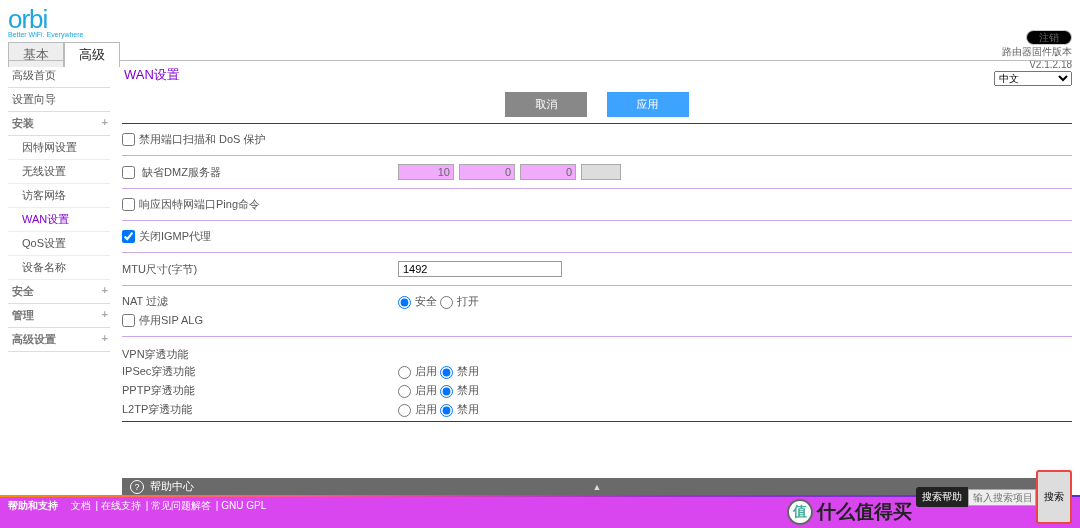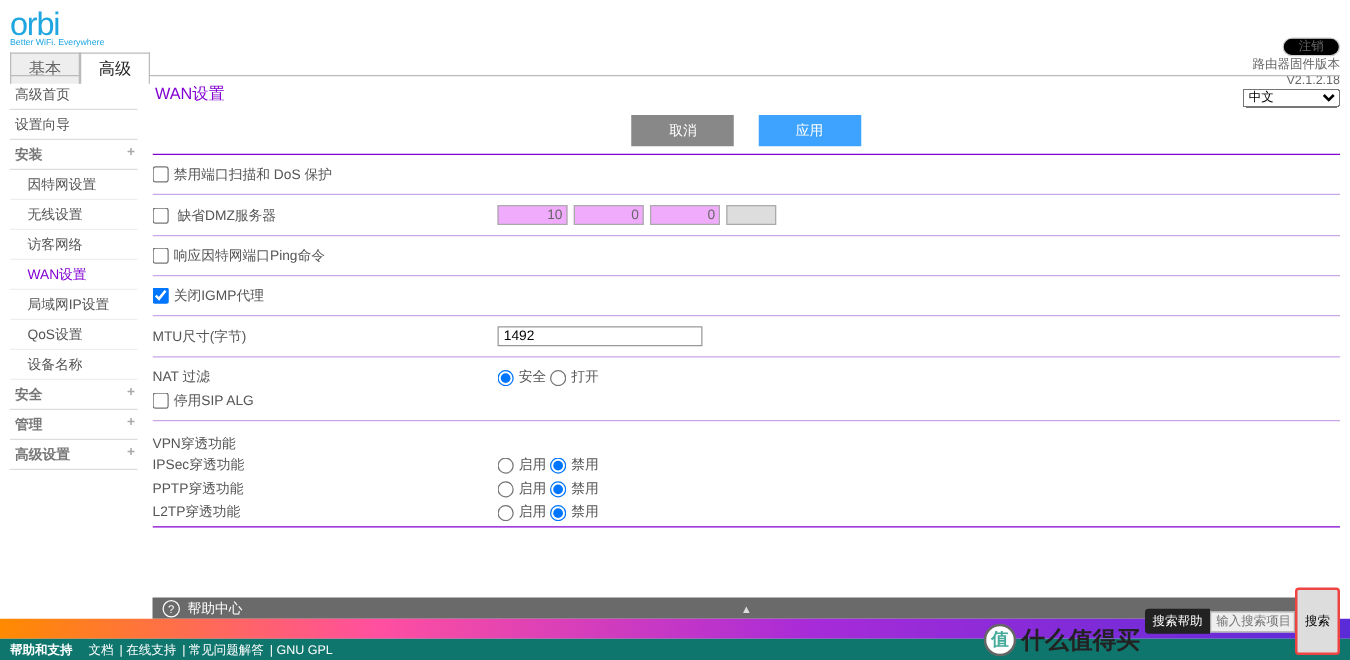--- a/index.html
+++ b/index.html
@@ -49,21 +49,21 @@
 .subhdr { color: #555; padding-top: 4px; }
 
 
 #helpbar { position: absolute; left: 122px; right: 8px; bottom: 33px; background: #6a6a6a; height: 17px; color: #fff; font-size: 11px; display: flex; align-items: center; }
 #helpbar .qicon { display: inline-flex; align-items: center; justify-content: center; width: 14px; height: 14px; border: 1px solid #fff; border-radius: 50%; margin: 0 6px 0 8px; font-size: 9px; }
 #helpbar .arrow { position: absolute; left: 50%; transform: translateX(-50%); font-size: 9px; color: #ddd; }
 
 
 #footer-strip { position: absolute; left: 0; right: 0; bottom: 17px; height: 16px;
   background: linear-gradient(90deg, #ff8a00 0%, #ff4fa0 28%, #a82bd8 60%, #5a2bd8 100%); }
-#footer-links { position: absolute; left: 0; right: 0; bottom: 0; height: 17px; background: #0f766e; color: #fff; font-size: 10px; padding: 2px 8px; }
+#footer-links { position: absolute; left: 0; right: 0; bottom: 0; height: 31px; background: #d946ef; color: #fff; font-size: 10px; padding: 2px 8px; }
 #footer-links b { margin-right: 10px; }
 #footer-links a { color: #fff; text-decoration: none; margin-right: 2px; }
 
 
 #watermark { position: absolute; right: 168px; bottom: 0px; height: 33px; display: flex; align-items: center; color: #222; font-size: 19px; font-weight: bold; z-index: 5; }
 #watermark .badge { width: 26px; height: 26px; border: 2px solid #666; border-radius: 50%; display: inline-flex; align-items: center; justify-content: center; margin-right: 4px; color: #4a9; font-size: 14px; background: #fff; }
 #searchbox { position: absolute; right: 8px; bottom: 4px; z-index: 6; display: flex; align-items: center; }
 #searchbox .lbl { background: #222; color: #fff; font-size: 10px; padding: 3px 6px; border-radius: 3px 0 0 3px; }
 #searchbox input { width: 68px; font-size: 10px; padding: 2px 4px; border: 1px solid #aaa; background: #eee; }
 #searchbox button { font-size: 10px; padding: 18px 6px; border: 2px solid #ef4444; background: #ddd; border-radius: 3px; margin-left: 0; cursor: pointer; }
@@ -92,21 +92,20 @@
 <div id="tabs-line"></div>
 
 <div id="sidebar">
   <div class="side-item">高级首页</div>
   <div class="side-item">设置向导</div>
   <div class="side-group-hdr"><span>安装</span><span class="plus">+</span></div>
     <div class="side-sub">因特网设置</div>
     <div class="side-sub">无线设置</div>
     <div class="side-sub">访客网络</div>
     <div class="side-sub active">WAN设置</div>
-    <div class="side-sub">局域网IP设置</div>
     <div class="side-sub">QoS设置</div>
     <div class="side-sub">设备名称</div>
   <div class="side-group-hdr"><span>安全</span><span class="plus">+</span></div>
   <div class="side-group-hdr"><span>管理</span><span class="plus">+</span></div>
   <div class="side-group-hdr"><span>高级设置</span><span class="plus">+</span></div>
 </div>
 
 <div id="main">
   <div id="page-title">WAN设置</div>
   <div class="btn-row">

